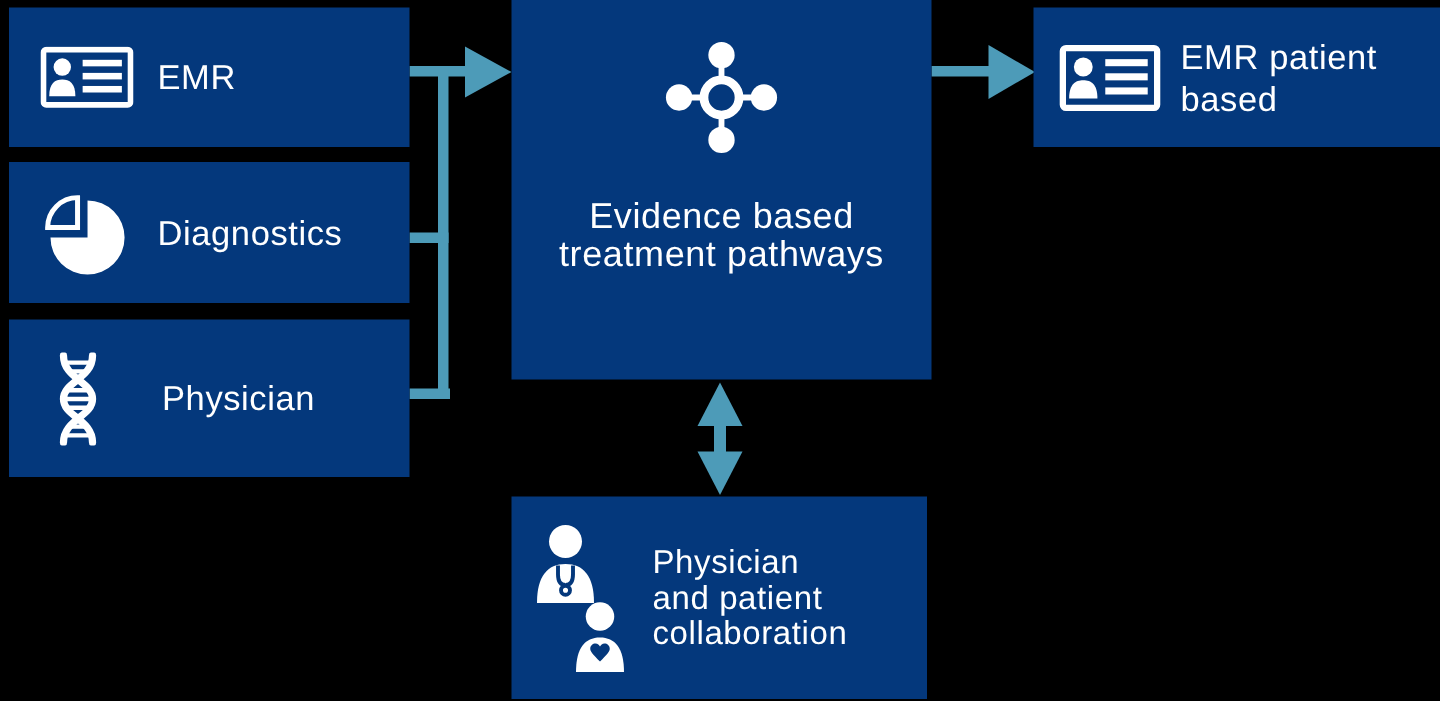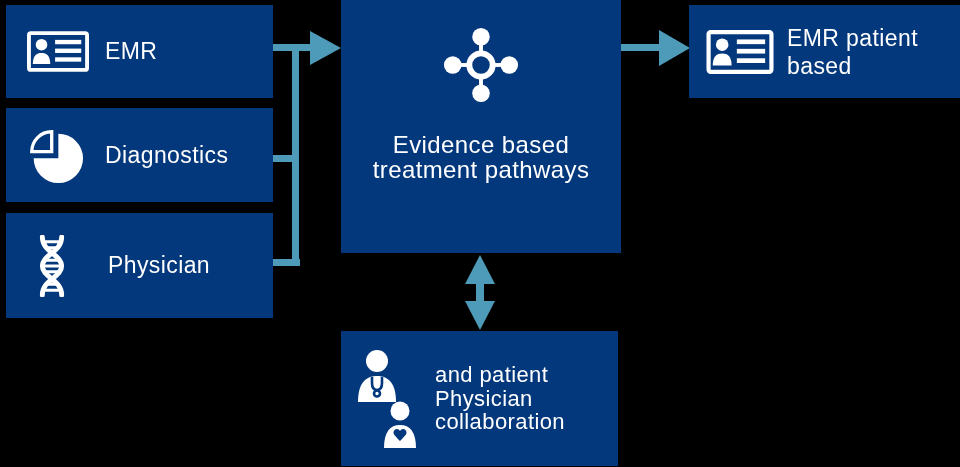--- a/index.html
+++ b/index.html
@@ -172,19 +172,19 @@
         <path class="ic-navy-stroke" d="M17,29 L17,35 C17,40 19,42 22,42" stroke-width="2.6"></path>
         <path class="ic-navy-stroke" d="M27,29 L27,35 C27,40 25,42 22,42" stroke-width="2.6"></path>
         <circle class="ic-navy-stroke" cx="22" cy="45.5" r="3" stroke-width="2.6"></circle>
 
         <circle class="ic-fill" cx="45" cy="63" r="9.5"></circle>
         <path class="ic-fill" d="M29,100 C29,84 35,77 45,77 C55,77 61,84 61,100 Z"></path>
         <path class="ic-navy-fill" d="M45,93 C40.5,88.5 38.5,86.5 38.5,84.5 C38.5,82.3 40.2,81 42,81 C43.5,81 44.5,82 45,83 C45.5,82 46.5,81 48,81 C49.8,81 51.5,82.3 51.5,84.5 C51.5,86.5 49.5,88.5 45,93 Z"></path>
       </svg>
     </span>
     <span class="label">
+      <div>Physician</div>
       <div>and patient</div>
-      <div>Physician</div>
       <div>collaboration</div>
     </span>
   </div>
 
 </div>
 
 </body></html>

